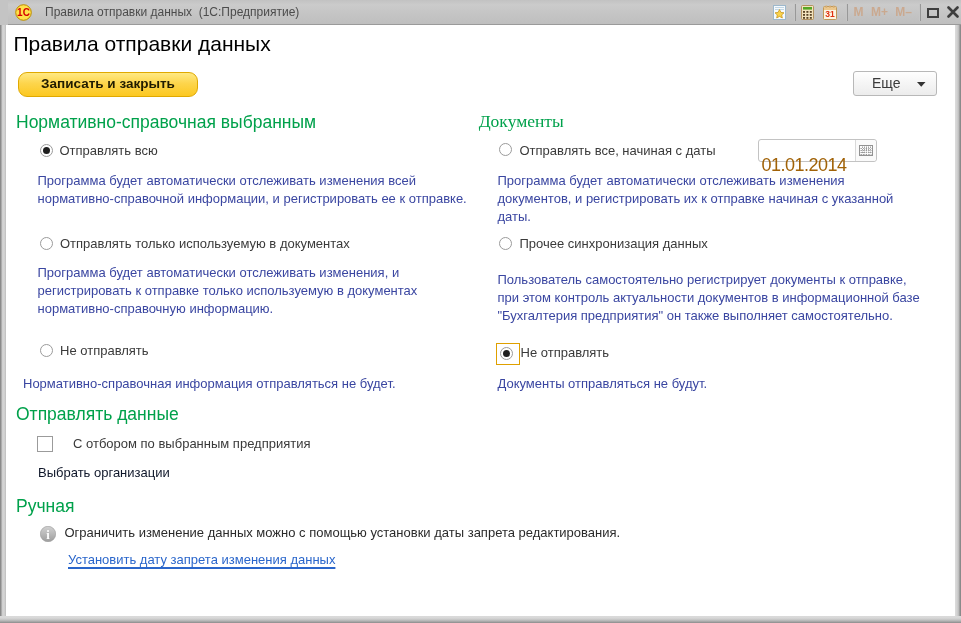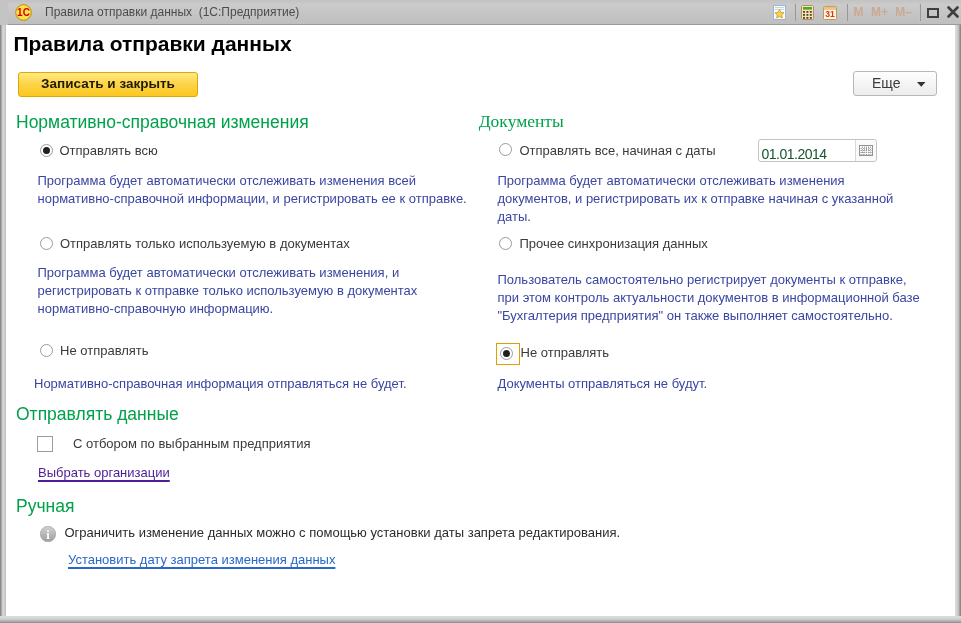--- a/index.html
+++ b/index.html
@@ -72,56 +72,56 @@
       <path d="M2.5 1.5 L11.5 10.5 M11.5 1.5 L2.5 10.5" stroke="#3e3e3e" stroke-width="2.6" stroke-linecap="round"></path>
     </svg>
   </div>
 
   <div id="content"></div>
 
   <div class="abs" style="left:0;top:25px;width:6px;height:598px;background:linear-gradient(to right,#8a8a8a 0,#8a8a8a 1px,#cdcdcd 2px,#d6d6d6 4px,#bdbdbd 6px);"></div>
   <div class="abs" style="left:955px;top:25px;width:6px;height:598px;background:linear-gradient(to left,#8a8a8a 0,#8a8a8a 1px,#b9b9b9 2px,#d3d3d3 4px,#dcdcdc 6px);"></div>
   <div class="abs" style="left:0;top:616px;width:961px;height:7px;background:linear-gradient(to bottom,#dadada 0,#d8d8d8 2px,#c2c2c2 4px,#a0a0a0 6px,#8a8a8a 7px);"></div>
 
-  <div class="abs" style="left:13.4px;top:32.4px;font-size:21px;line-height:24px;color:#000;font-weight:bold;">Правила отправки данных</div>
+  <div class="abs" style="left:13.4px;top:32.4px;font-size:21px;line-height:24px;color:#000;">Правила отправки данных</div>
 
-  <div class="abs" style="left:18px;top:72px;width:178px;height:23px;background:linear-gradient(#ffe983,#fdd54c 45%,#fcc821);border:1px solid #e0a900;border-radius:3px;text-align:center;line-height:21px;font-size:13.5px;font-weight:bold;color:#211c00;">Записать и закрыть</div>
+  <div class="abs" style="left:18px;top:72px;width:178px;height:23px;background:linear-gradient(#ffe983,#fdd54c 45%,#fcc821);border:1px solid #e0a900;border-radius:9px;text-align:center;line-height:21px;font-size:13.5px;font-weight:bold;color:#211c00;">Записать и закрыть</div>
 
   <div class="abs" style="left:853px;top:71px;width:82px;height:23px;background:linear-gradient(#fefefe,#ececec);border:1px solid #b8b8b8;border-radius:3px;">
     <div class="abs" style="left:18px;top:0;width:46px;height:23px;line-height:23px;font-size:14px;color:#3a3a3a;">Еще</div>
     <svg class="abs" style="left:62px;top:9px" width="11" height="7" viewBox="0 0 11 7">
         <path d="M1 1 L9.5 1 L5.25 5.8 Z" fill="#333"></path>
       </svg>
   </div>
 
-  <div class="hdr abs" style="left:16px;top:111.8px;">Нормативно-справочная изменения</div>
+  <div class="hdr abs" style="left:16px;top:111.8px;">Нормативно-справочная выбранным</div>
 
   <div class="radio abs" style="left:40px;top:143.5px;">
       <div class="dot"></div>
     </div>
   <div class="lbl abs" style="left:59.5px;top:142.7px;">Отправлять всю</div>
 
   <div class="para abs" style="left:37.5px;top:172px;width:440px;">Программа будет автоматически отслеживать изменения всей<br>нормативно-справочной информации, и регистрировать ее к отправке.</div>
 
   <div class="radio abs" style="left:40px;top:237px;"></div>
   <div class="lbl abs" style="left:60px;top:236.2px;">Отправлять только используемую в документах</div>
 
   <div class="para abs" style="left:37.5px;top:264px;width:440px;">Программа будет автоматически отслеживать изменения, и<br>регистрировать к отправке только используемую в документах<br>нормативно-справочную информацию.</div>
 
   <div class="radio abs" style="left:40px;top:344.3px;"></div>
   <div class="lbl abs" style="left:60px;top:343.2px;">Не отправлять</div>
 
-  <div class="para abs" style="left:34px;top:374.5px;width:440px;">Нормативно-справочная информация отправляться не будет.</div>
+  <div class="para abs" style="left:23px;top:374.5px;width:440px;">Нормативно-справочная информация отправляться не будет.</div>
 
   <div class="hdr abs" style="left:16px;top:403.8px;">Отправлять данные</div>
 
   <div class="abs" style="left:37px;top:436px;width:14px;height:14px;border:1px solid #9b9b9b;background:#fff;"></div>
   <div class="lbl abs" style="left:73px;top:435.7px;">С отбором по выбранным предприятия</div>
 
-  <div class="abs" style="left:38px;top:465.1px;font-size:13px;line-height:16px;color:#4c1d95;text-decoration:underline;text-decoration-thickness:1.5px;text-underline-offset:2.5px;white-space:nowrap;">Выбрать организации</div>
+  <div class="abs" style="left:38px;top:465.1px;font-size:13px;line-height:16px;color:#0f172a;text-decoration-thickness:1.5px;text-underline-offset:2.5px;white-space:nowrap;">Выбрать организации</div>
 
   <div class="hdr abs" style="left:16px;top:495.6px;">Ручная</div>
 
   <svg class="abs" style="left:40px;top:526px" width="16" height="16" viewBox="0 0 16 16">
     <defs>
         <linearGradient id="ig" x1="0" y1="0" x2="0" y2="1">
       <stop offset="0" stop-color="#d2d2d2"></stop>
           <stop offset="1" stop-color="#9e9e9e"></stop>
         </linearGradient>
       </defs>
@@ -131,21 +131,21 @@
   <div class="lbl abs" style="left:64.5px;top:525.4px;color:#2b2b2b;">Ограничить изменение данных можно с помощью установки даты запрета редактирования.</div>
 
   <div class="abs" style="left:68px;top:551.7px;font-size:13px;line-height:16px;color:#2a66cb;text-decoration:underline;text-decoration-thickness:1.5px;text-underline-offset:2.5px;white-space:nowrap;">Установить дату запрета изменения данных</div>
 
   <div class="hdr abs" style="left:478.7px;top:110.8px;font-family:Liberation Serif, serif;">Документы</div>
 
   <div class="radio abs" style="left:499px;top:142.6px;"></div>
   <div class="lbl abs" style="left:519.5px;top:142.9px;">Отправлять все, начиная с даты</div>
 
   <div class="abs" style="left:758px;top:139px;width:117px;height:21px;border:1px solid #c3c3c3;border-radius:3px;background:#fff;">
-    <div class="abs" style="left:2.5px;top:4px;height:21px;line-height:21px;font-size:14px;letter-spacing:-0.5px;color:#14532d;">01.01.2014</div>
+    <div class="abs" style="left:2.5px;top:15px;height:21px;line-height:21px;font-size:18px;letter-spacing:-0.5px;color:#a16207;">01.01.2014</div>
     <div class="abs" style="left:96px;top:0;width:1px;height:21px;background:#d9d9d9;"></div>
     <div class="abs" style="left:97px;top:0;width:20px;height:21px;background:#fafafa;border-radius:0 3px 3px 0;">
       <svg style="position:absolute;left:3px;top:5px" width="15" height="12" viewBox="0 0 15 12">
         <rect x="0.5" y="0.5" width="13" height="10" fill="#fdfdfd" stroke="#929292" stroke-width="1"></rect>
         <g stroke="#9a9a9a" stroke-width="1" stroke-dasharray="1.4,1.2">
           <path d="M1.5 3.5 H12.5 M1.5 5.5 H12.5 M1.5 7.5 H12.5 M1.5 9.5 H12.5"></path>
           <path d="M3.5 1.5 V9.5 M5.5 1.5 V9.5 M7.5 1.5 V9.5 M9.5 1.5 V9.5 M11.5 1.5 V9.5"></path>
         </g>
       </svg>
     </div>

